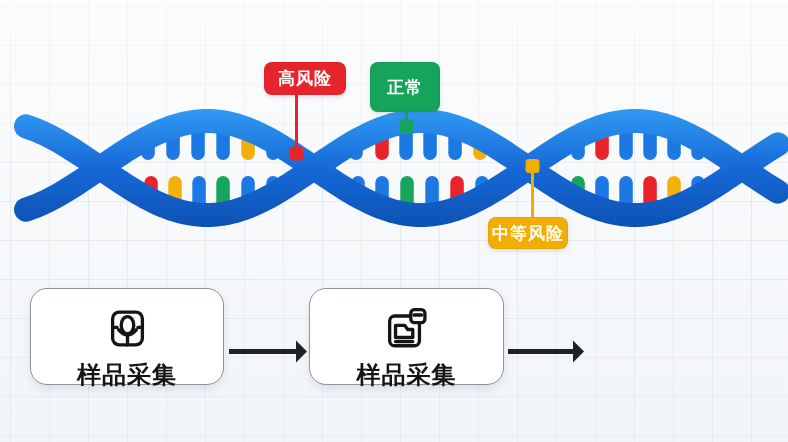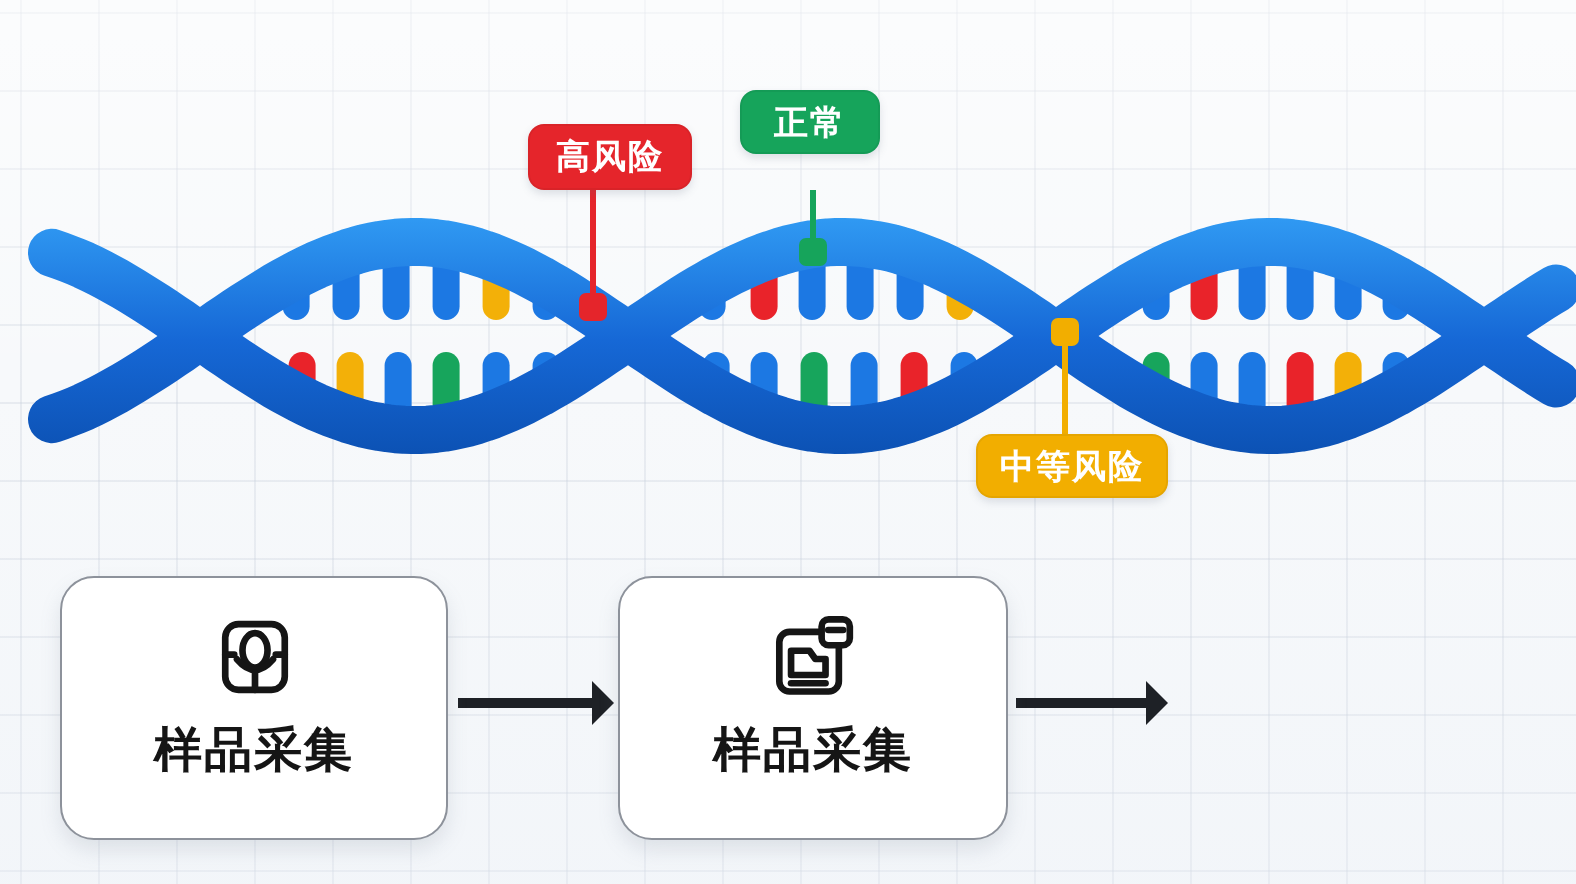--- a/index.html
+++ b/index.html
@@ -16,21 +16,21 @@
   }
   #dna-svg{position:absolute;left:0;top:0;}
   .tag{
     position:absolute;display:flex;align-items:center;justify-content:center;
     color:#ffffff;font-weight:bold;font-size:17px;letter-spacing:1px;
     border-radius:8px;box-sizing:border-box;border:1px solid rgba(0,0,0,.05);
     box-shadow:0 2px 4px rgba(90,100,120,.18);
     white-space:nowrap;
   }
   .card{
-    position:absolute;top:288px;height:132px;box-sizing:border-box;
+    position:absolute;top:288px;height:97px;box-sizing:border-box;
     background:#ffffff;border:1.5px solid #8d929b;border-radius:17px;
     box-shadow:0 5px 10px rgba(120,132,152,.18);
     display:flex;flex-direction:column;align-items:center;
     padding-top:16px;
   }
   .card-1{left:30px;width:194px;}
   .card-2{left:309px;width:195px;}
   .card-3{left:586px;width:194px;}
   .card-icon{width:47px;height:47px;flex:0 0 auto;}
   .card-icon *{fill:none;stroke:#151515;stroke-width:1.7;stroke-linecap:round;stroke-linejoin:round;}
@@ -106,22 +106,22 @@
       </g>
     <g id="g-arrows">
         <line x1="229" y1="351.5" x2="296" y2="351.5" stroke="#1e2126" stroke-width="5"></line>
         <polygon points="307,351.5 296,340.5 296,362.5" fill="#1e2126"></polygon>
         <line x1="508" y1="351.5" x2="573" y2="351.5" stroke="#1e2126" stroke-width="5"></line>
         <polygon points="584,351.5 573,340.5 573,362.5" fill="#1e2126"></polygon>
       </g>
   </svg>
 
   <div class="tag" id="risk-label-0" style="left: 264px; top: 62px; width: 82px; height: 33px; background: rgb(229, 37, 43);">高风险</div>
-  <div class="tag" id="risk-label-1" style="left: 370px; top: 45px; width: 70px; height: 32px; background: rgb(22, 164, 91);">正常</div>
-  <div class="tag" id="risk-label-2" style="left: 488px; top: 217px; width: 96px; height: 32px; background: rgb(242, 174, 0);">中等风险</div>
+  <div class="tag" id="risk-label-1" style="left: 370px; top: 62px; width: 70px; height: 50px; background: rgb(22, 164, 91);">正常</div>
+  <div class="tag" id="risk-label-2" style="left: 488px; top: 217px; width: 80px; height: 32px; background: rgb(242, 174, 0);">中等风险</div>
 
   <div class="card card-1">
     <svg class="card-icon" viewBox="0 0 24 24">
       <rect x="4.4" y="3.6" width="15.2" height="16.8" rx="3.4"></rect>
       <ellipse cx="12" cy="10.3" rx="3.2" ry="4.4"></ellipse>
       <path d="M7.4,12.6 Q12,18 16.6,12.6"></path>
       <path d="M12,16.1 V20.4"></path>
       <path d="M4.4,11.4 h2.3 M17.3,11.4 h2.3"></path>
     </svg>
     <div class="card-label">样品采集</div>

